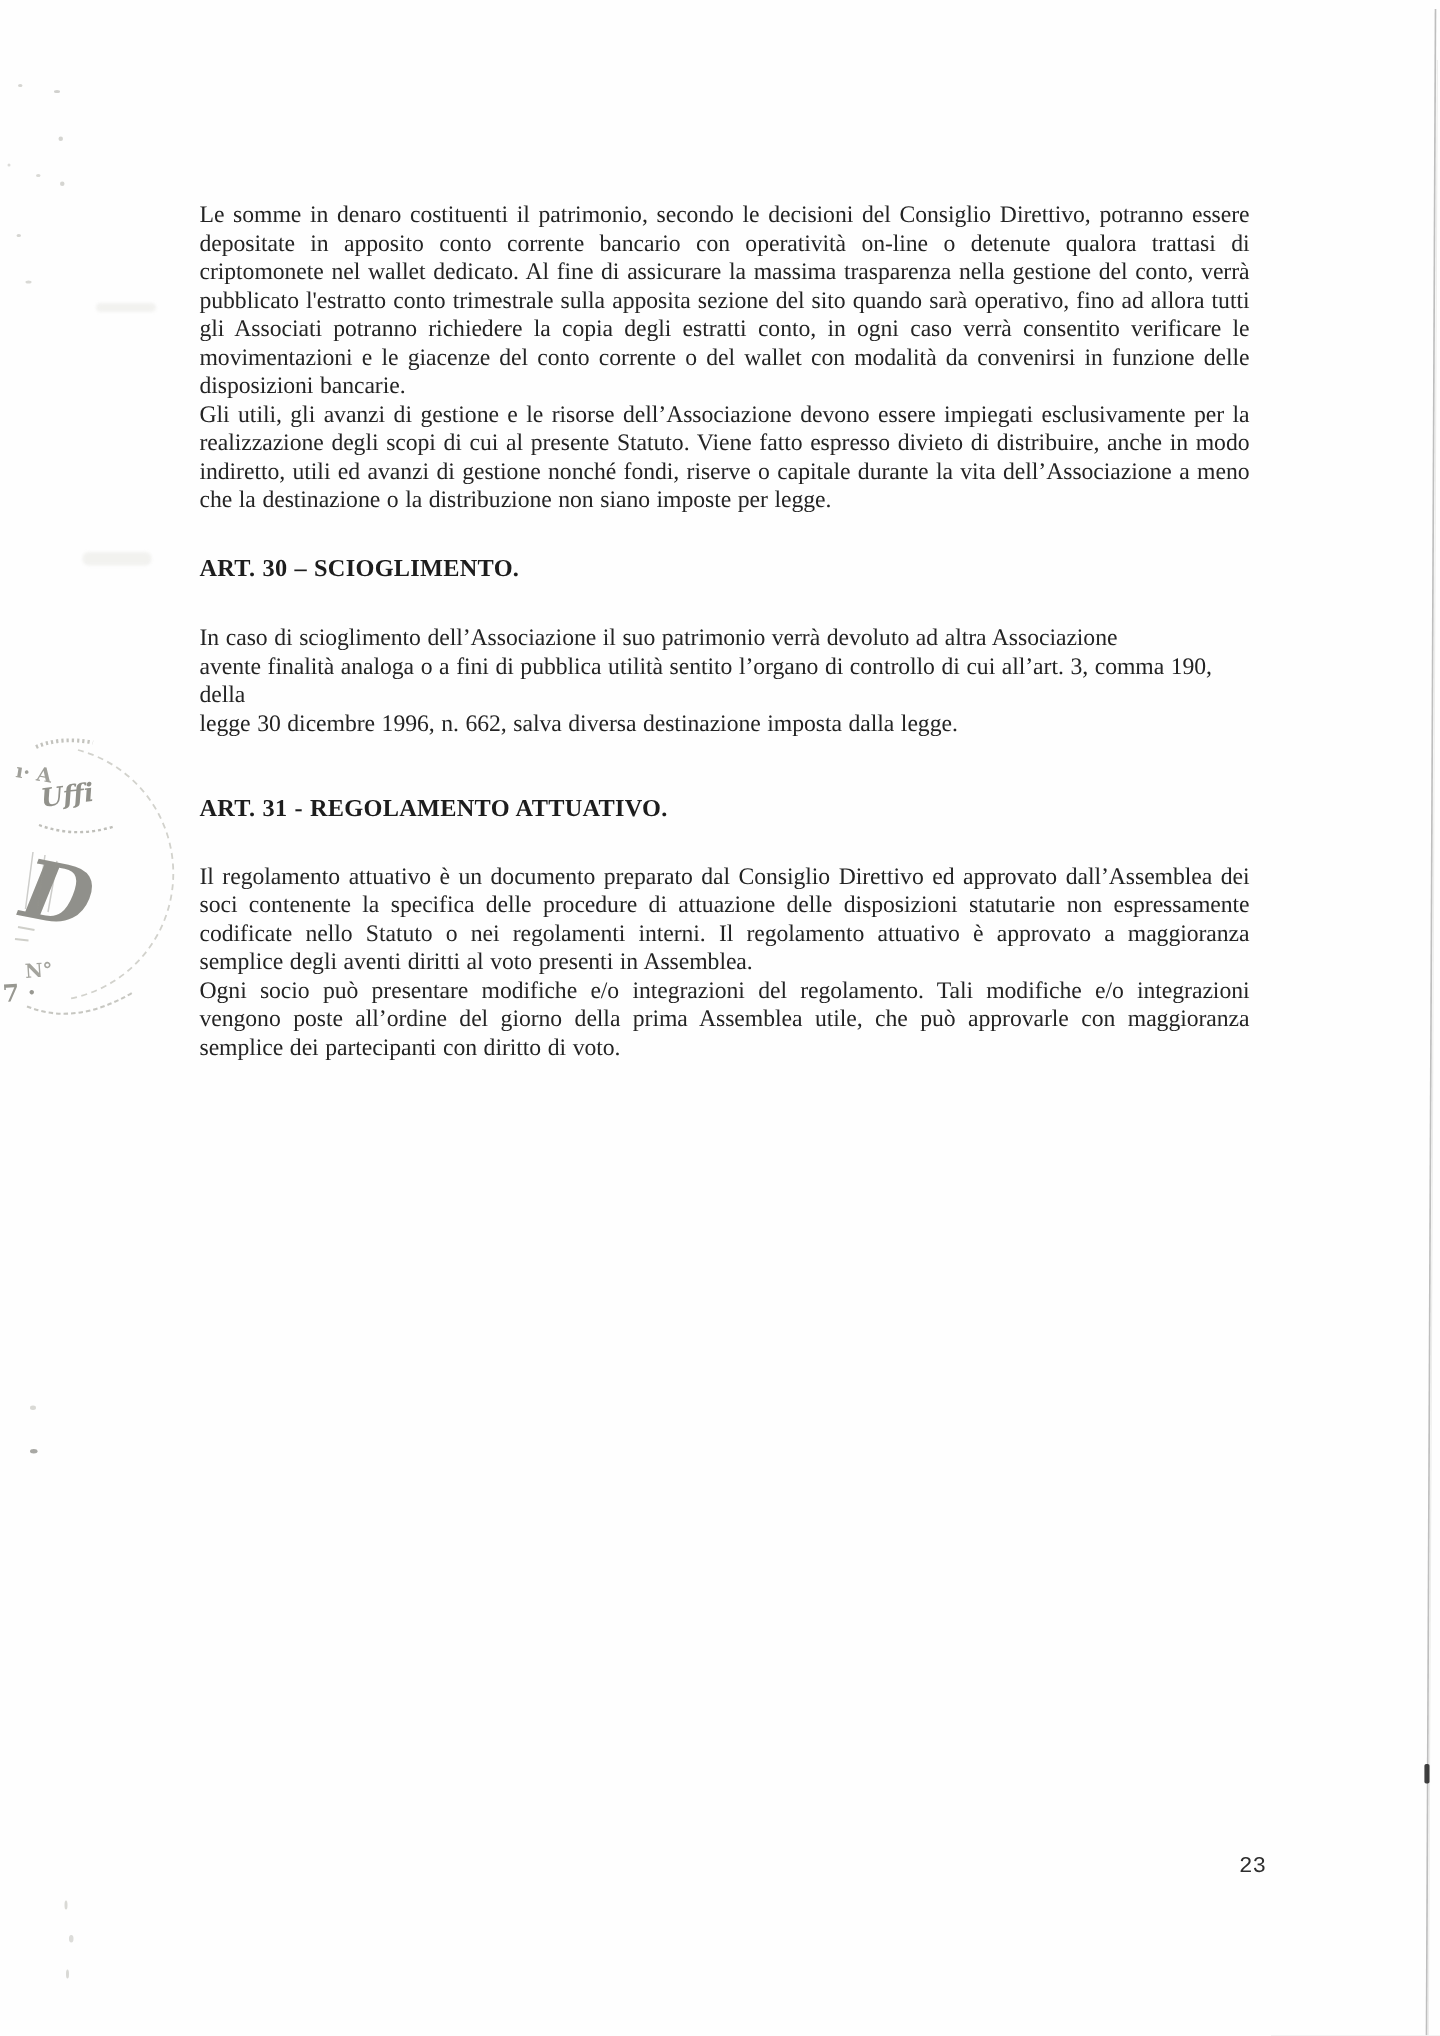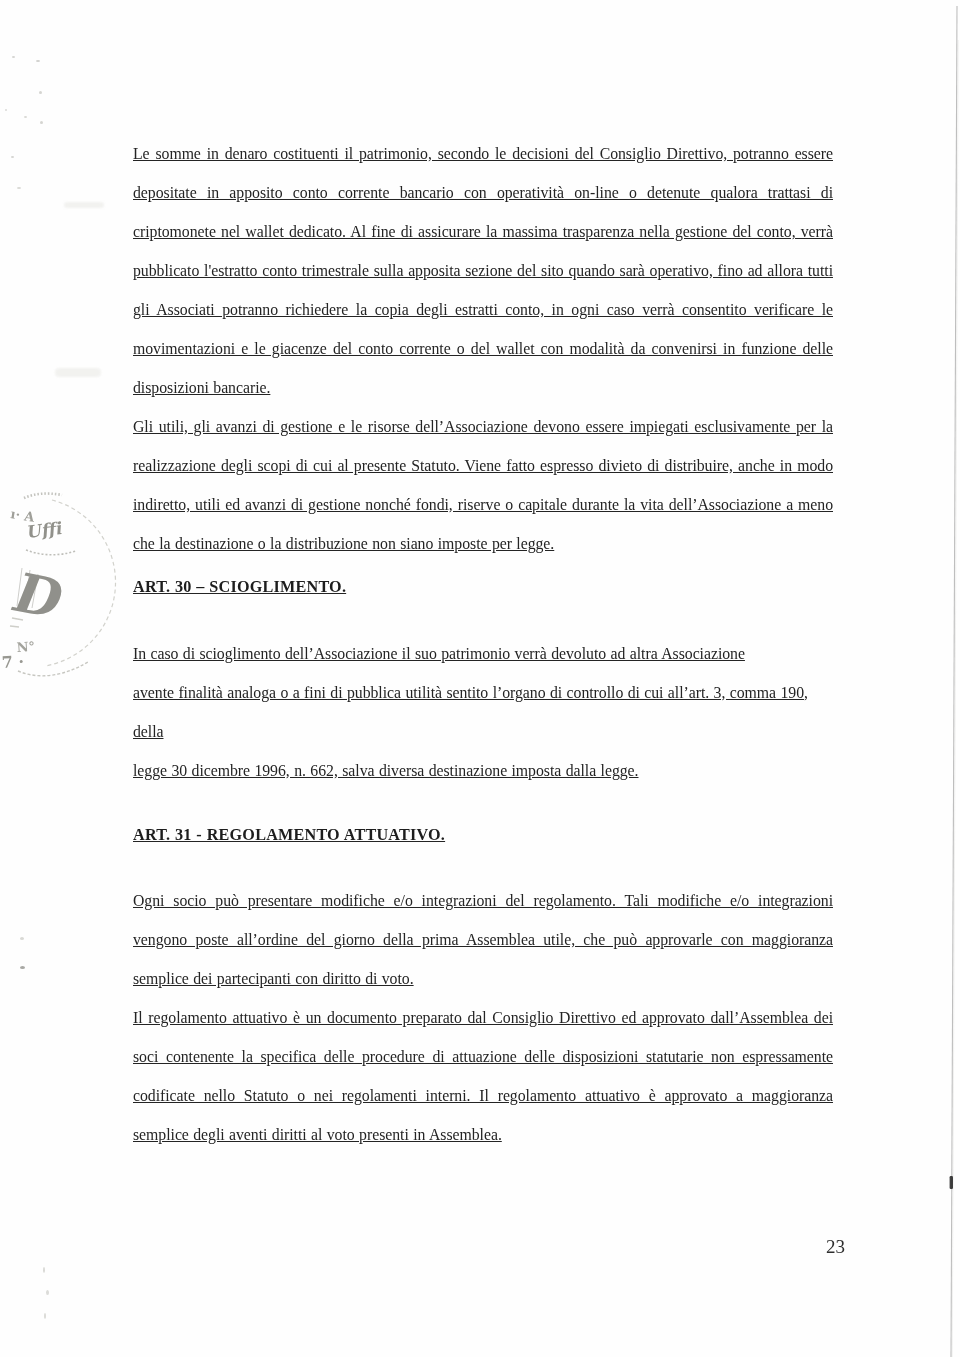--- a/index.html
+++ b/index.html
@@ -8,44 +8,43 @@
     width:960px;height:1357px;
     background:#fefefe;
     overflow:hidden;
     font-family:"Liberation Serif","DejaVu Serif",serif;
     color:#242424;
   }
   .body-text{
     position:absolute;
     left:133px;top:134px;width:700px;
     font-size:15.8px;
-    line-height:39px;
+    line-height:19px;
     letter-spacing:-0.04px;
     word-spacing:0.5px;
     color:#242424;
     text-rendering:optimizeLegibility;
-    text-decoration:underline;
   }
   .body-text p{margin:0;padding:0;}
   .jst{text-align:justify;text-justify:inter-word;}
   .hdg{
     font-weight:bold;
     font-size:16.2px;
     letter-spacing:0.2px;
     color:#1d1d1d;
     margin:0;
   }
-  .hdg.art30{margin-top:5px;margin-bottom:26.6px;}
-  .hdg.art31{margin-top:26px;margin-bottom:26.4px;}
+  .hdg.art30{margin-top:27px;margin-bottom:26.6px;}
+  .hdg.art31{margin-top:38px;margin-bottom:26.4px;}
   .line{display:block;}
   .page-number{
     position:absolute;
     left:826px;top:1236px;
-    font-family:Liberation Serif, serif;
-    font-size:19px;
+    font-family:Liberation Mono, monospace;
+    font-size:15px;
     color:#2e2e2e;
   }
   .stamp-svg{
     position:absolute;left:0;top:468px;
     width:132px;height:222px;
     opacity:0.92;
     filter:blur(0.3px);
   }
   .edge-svg{
     position:absolute;left:0;top:0;width:960px;height:1357px;
@@ -92,22 +91,22 @@
     <p class="hdg art30">ART. 30 – SCIOGLIMENTO.</p>
 
     <p>
       <span class="line">In caso di scioglimento dell’Associazione il suo patrimonio verrà devoluto ad altra Associazione</span>
       <span class="line">avente finalità analoga o a fini di pubblica utilità sentito l’organo di controllo di cui all’art. 3, comma 190, della</span>
       <span class="line">legge 30 dicembre 1996, n. 662, salva diversa destinazione imposta dalla legge.</span>
     </p>
 
     <p class="hdg art31">ART. 31 - REGOLAMENTO ATTUATIVO.</p>
 
+    <p class="jst">Il regolamento attuativo è un documento preparato dal Consiglio Direttivo ed approvato dall’Assemblea dei soci contenente la specifica delle procedure di attuazione delle disposizioni statutarie non espressamente codificate nello Statuto o nei regolamenti interni. Il regolamento attuativo è approvato a maggioranza semplice degli aventi diritti al voto presenti in Assemblea.</p>
     <p class="jst">Ogni socio può presentare modifiche e/o integrazioni del regolamento. Tali modifiche e/o integrazioni vengono poste all’ordine del giorno della prima Assemblea utile, che può approvarle con maggioranza semplice dei partecipanti con diritto di voto.</p>
-    <p class="jst">Il regolamento attuativo è un documento preparato dal Consiglio Direttivo ed approvato dall’Assemblea dei soci contenente la specifica delle procedure di attuazione delle disposizioni statutarie non espressamente codificate nello Statuto o nei regolamenti interni. Il regolamento attuativo è approvato a maggioranza semplice degli aventi diritti al voto presenti in Assemblea.</p>
   </div>
 
   <div class="page-number">23</div>
 
   <svg class="edge-svg" viewBox="0 0 960 1357">
     <line x1="957" y1="6" x2="951" y2="1357" stroke="#b3b3b3" stroke-width="1.1" opacity="0.85"></line>
     <line x1="958.2" y1="40" x2="952.2" y2="1357" stroke="#cfcfcb" stroke-width="0.8" opacity="0.35"></line>
     <rect x="949.6" y="1176" width="3.4" height="13" rx="1.2" fill="#2b2b2b" opacity="0.9"></rect>
   </svg>
 

